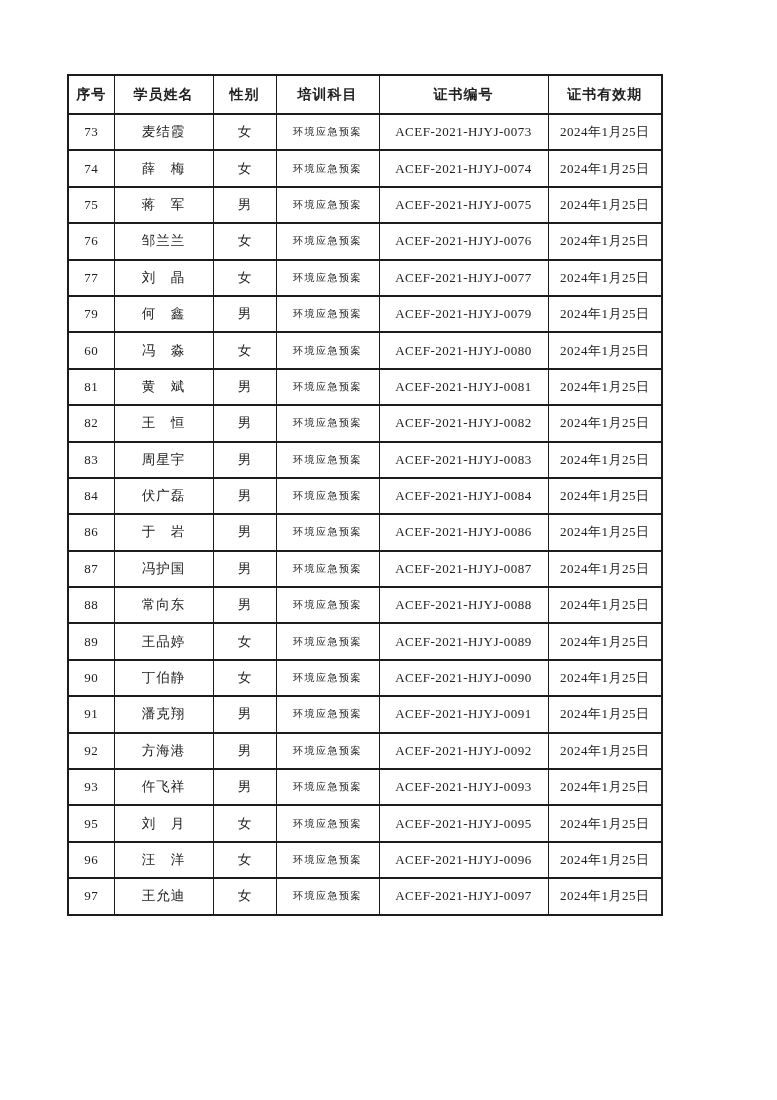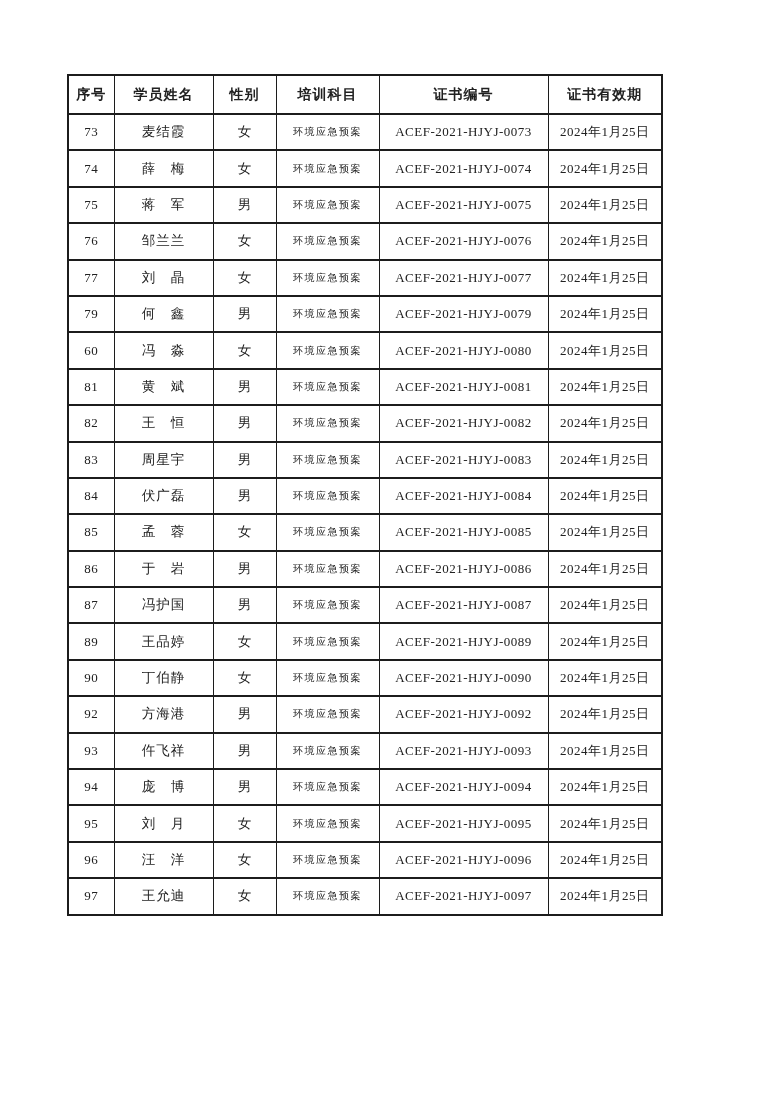--- a/index.html
+++ b/index.html
@@ -167,81 +167,81 @@
         </tr>
         <tr>
           <td class="cell-no">84</td>
           <td class="cell-name">伏广磊</td>
           <td class="cell-gender">男</td>
           <td class="cell-subject">环境应急预案</td>
           <td class="cell-cert">ACEF-2021-HJYJ-0084</td>
           <td class="cell-validity">2024年1月25日</td>
         </tr>
         <tr>
-          <td class="cell-no">85</td>
-          <td class="cell-name">孟　蓉</td>
-          <td class="cell-gender">女</td>
-          <td class="cell-subject">环境应急预案</td>
-          <td class="cell-cert">ACEF-2021-HJYJ-0085</td>
-          <td class="cell-validity">2024年1月25日</td>
-        </tr>
-        <tr>
           <td class="cell-no">86</td>
           <td class="cell-name">于　岩</td>
           <td class="cell-gender">男</td>
           <td class="cell-subject">环境应急预案</td>
           <td class="cell-cert">ACEF-2021-HJYJ-0086</td>
           <td class="cell-validity">2024年1月25日</td>
         </tr>
         <tr>
           <td class="cell-no">87</td>
           <td class="cell-name">冯护国</td>
           <td class="cell-gender">男</td>
           <td class="cell-subject">环境应急预案</td>
           <td class="cell-cert">ACEF-2021-HJYJ-0087</td>
           <td class="cell-validity">2024年1月25日</td>
         </tr>
         <tr>
+          <td class="cell-no">88</td>
+          <td class="cell-name">常向东</td>
+          <td class="cell-gender">男</td>
+          <td class="cell-subject">环境应急预案</td>
+          <td class="cell-cert">ACEF-2021-HJYJ-0088</td>
+          <td class="cell-validity">2024年1月25日</td>
+        </tr>
+        <tr>
           <td class="cell-no">89</td>
           <td class="cell-name">王品婷</td>
           <td class="cell-gender">女</td>
           <td class="cell-subject">环境应急预案</td>
           <td class="cell-cert">ACEF-2021-HJYJ-0089</td>
           <td class="cell-validity">2024年1月25日</td>
         </tr>
         <tr>
           <td class="cell-no">90</td>
           <td class="cell-name">丁伯静</td>
           <td class="cell-gender">女</td>
           <td class="cell-subject">环境应急预案</td>
           <td class="cell-cert">ACEF-2021-HJYJ-0090</td>
           <td class="cell-validity">2024年1月25日</td>
         </tr>
         <tr>
+          <td class="cell-no">91</td>
+          <td class="cell-name">潘克翔</td>
+          <td class="cell-gender">男</td>
+          <td class="cell-subject">环境应急预案</td>
+          <td class="cell-cert">ACEF-2021-HJYJ-0091</td>
+          <td class="cell-validity">2024年1月25日</td>
+        </tr>
+        <tr>
           <td class="cell-no">92</td>
           <td class="cell-name">方海港</td>
           <td class="cell-gender">男</td>
           <td class="cell-subject">环境应急预案</td>
           <td class="cell-cert">ACEF-2021-HJYJ-0092</td>
           <td class="cell-validity">2024年1月25日</td>
         </tr>
         <tr>
           <td class="cell-no">93</td>
           <td class="cell-name">仵飞祥</td>
           <td class="cell-gender">男</td>
           <td class="cell-subject">环境应急预案</td>
           <td class="cell-cert">ACEF-2021-HJYJ-0093</td>
-          <td class="cell-validity">2024年1月25日</td>
-        </tr>
-        <tr>
-          <td class="cell-no">94</td>
-          <td class="cell-name">庞　博</td>
-          <td class="cell-gender">男</td>
-          <td class="cell-subject">环境应急预案</td>
-          <td class="cell-cert">ACEF-2021-HJYJ-0094</td>
           <td class="cell-validity">2024年1月25日</td>
         </tr>
         <tr>
           <td class="cell-no">95</td>
           <td class="cell-name">刘　月</td>
           <td class="cell-gender">女</td>
           <td class="cell-subject">环境应急预案</td>
           <td class="cell-cert">ACEF-2021-HJYJ-0095</td>
           <td class="cell-validity">2024年1月25日</td>
         </tr>

